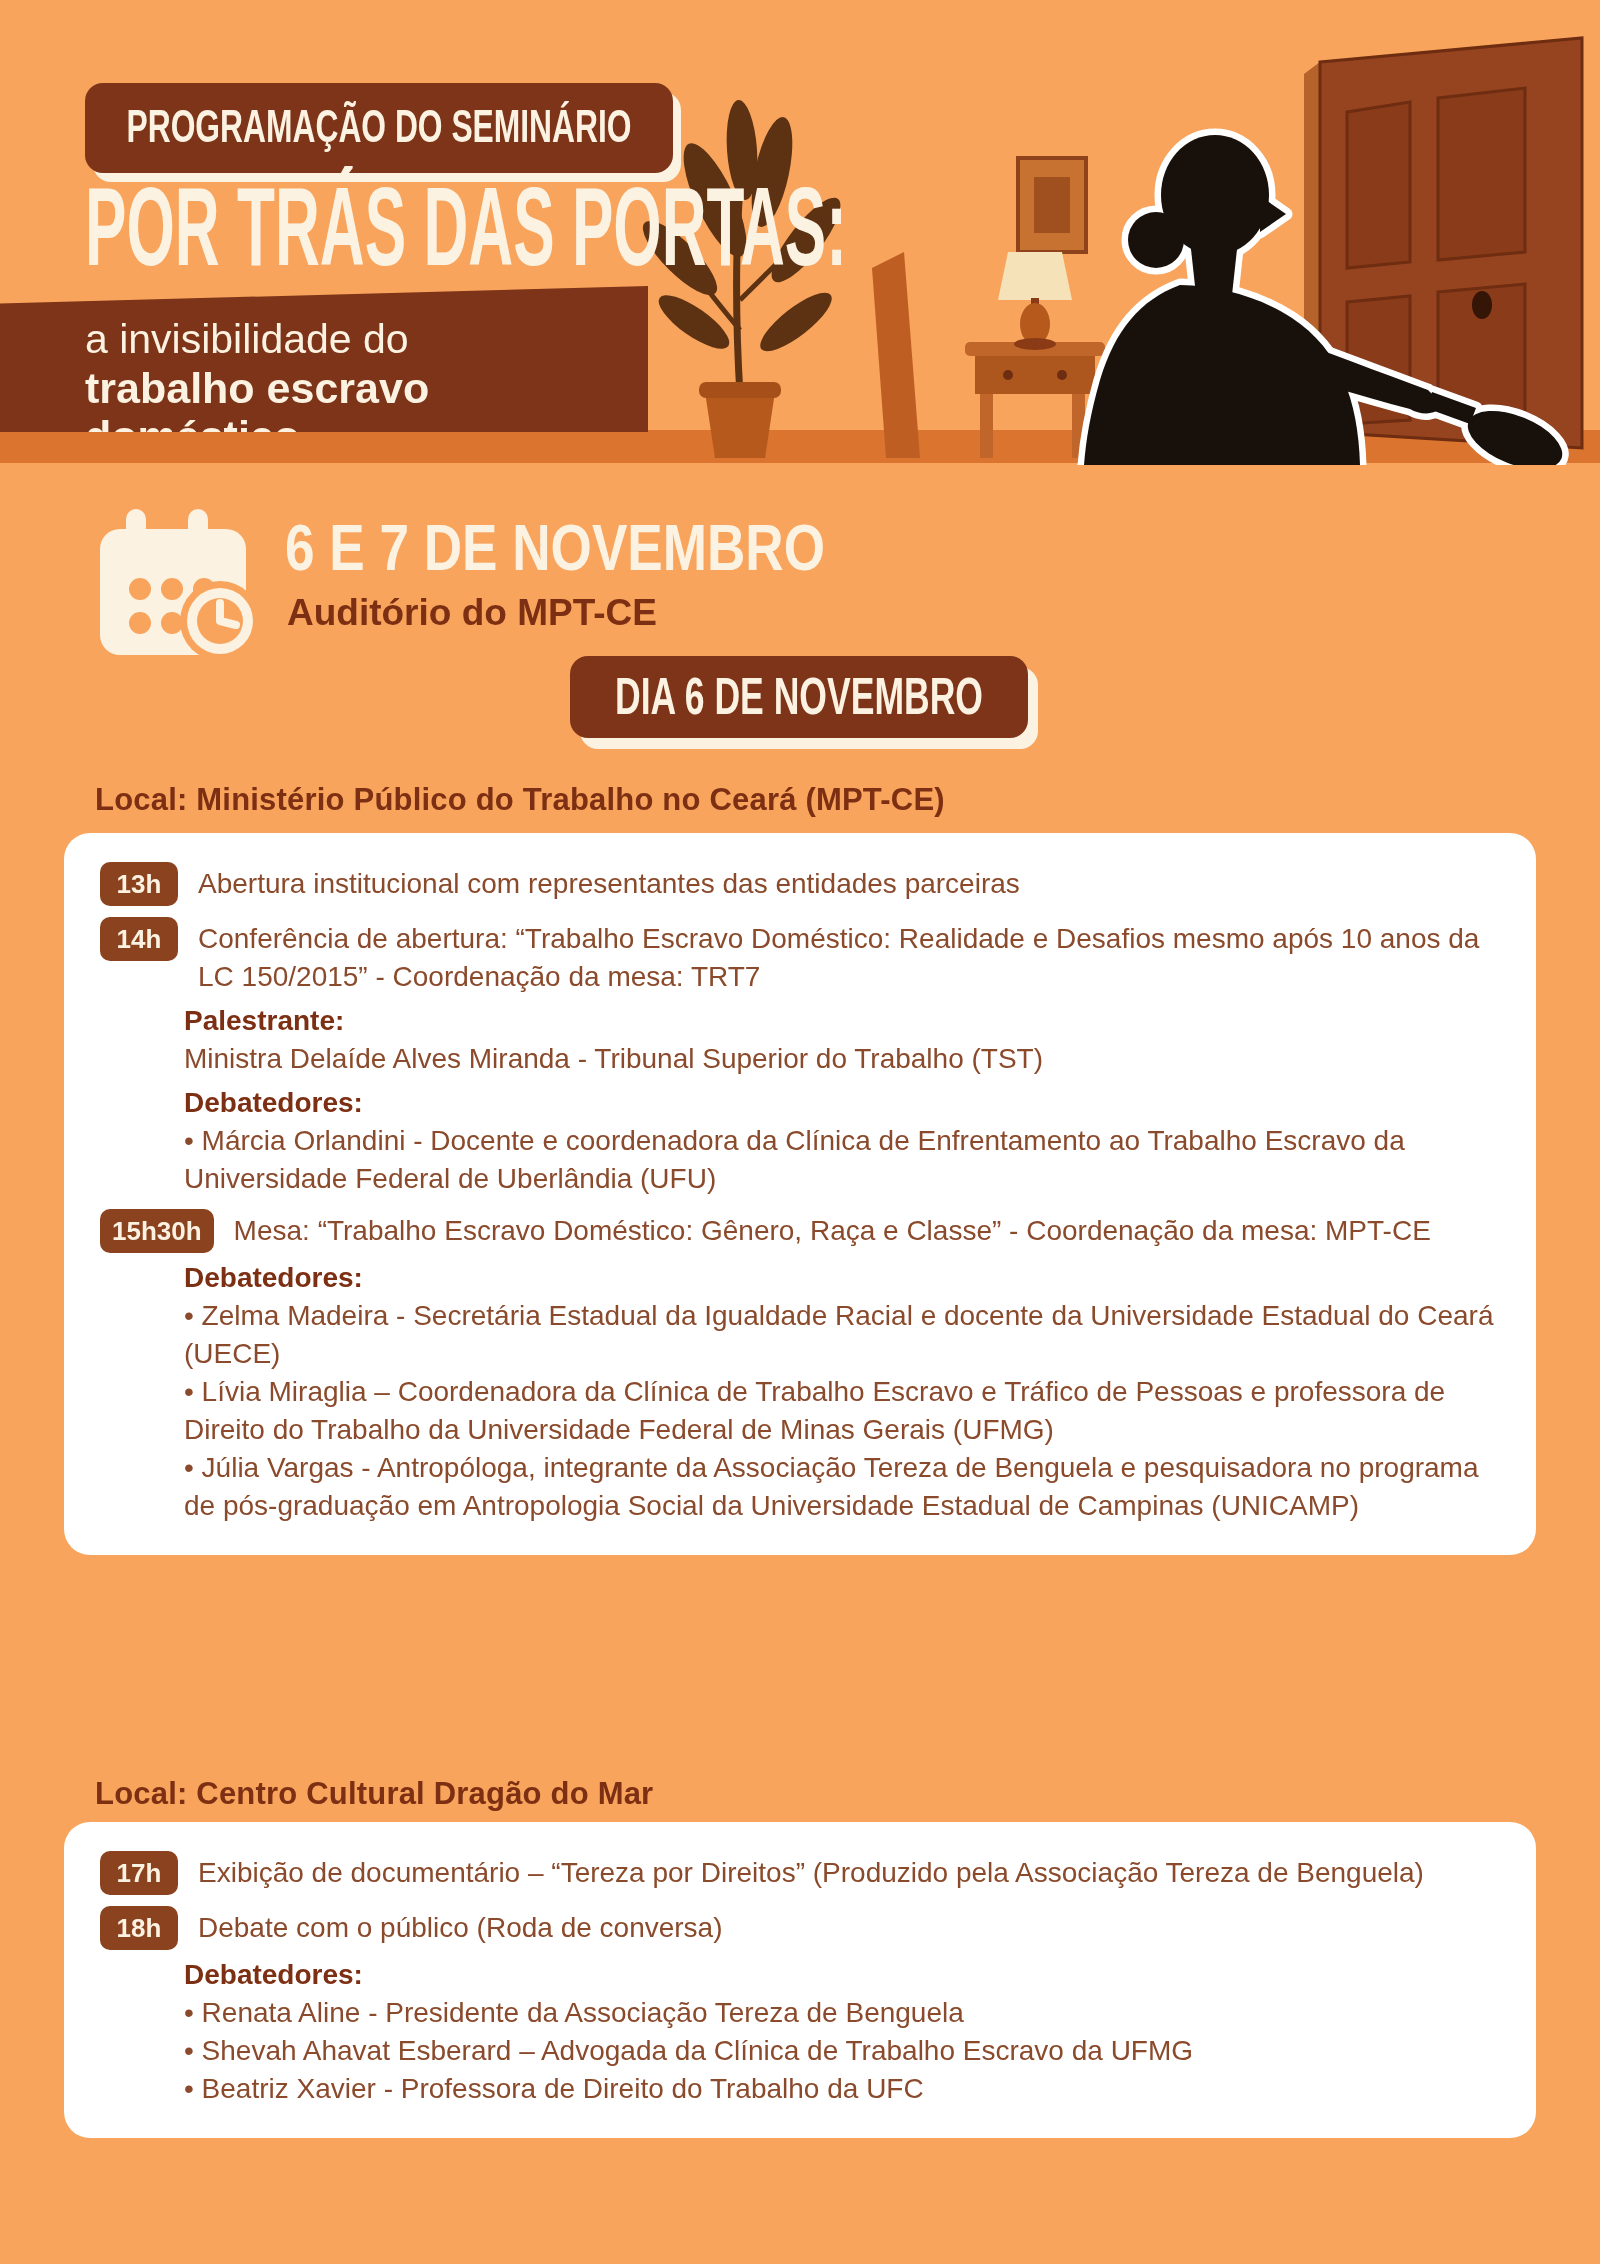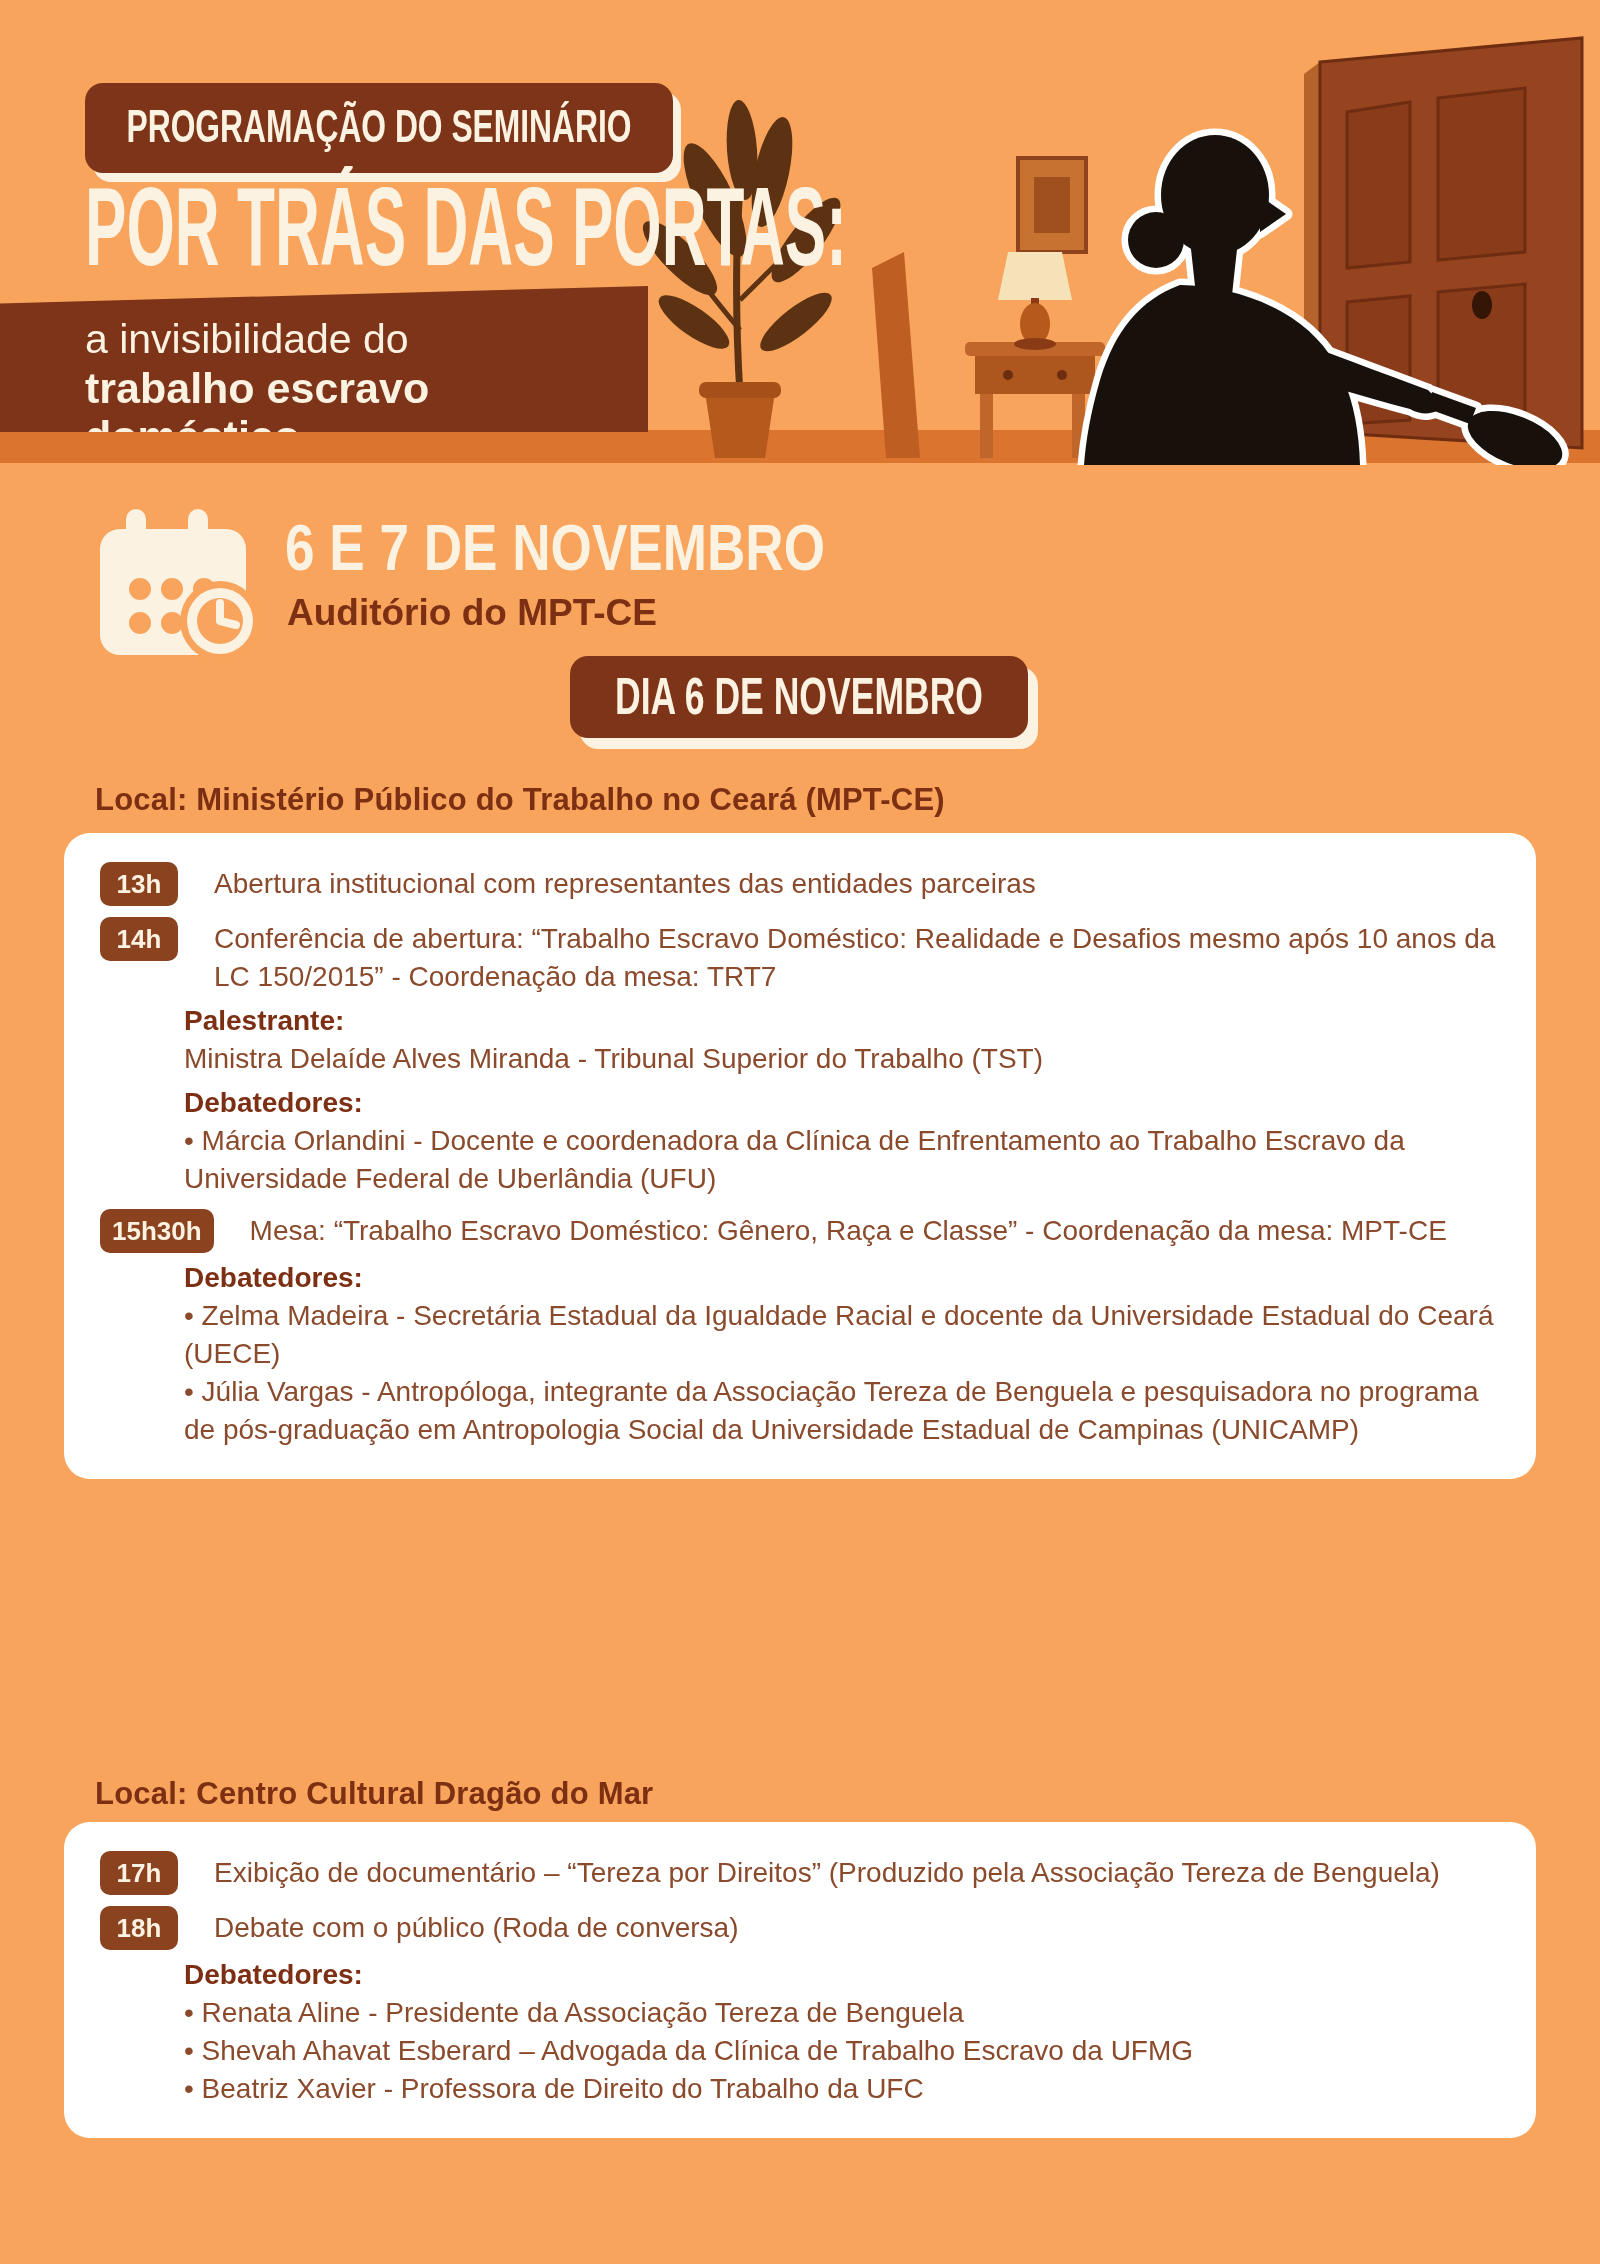--- a/index.html
+++ b/index.html
@@ -39,21 +39,21 @@
   #local1{top:782px;text-align:center;}
   #local2{top:1776px;}
   .card{
     position:absolute;left:64px;width:1472px;box-sizing:border-box;
     background:#FFFFFF;border-radius:26px;padding:32px 36px 30px 36px;
   }
   #card1{top:833px;}
   #card2{top:1822px;}
   .item{margin-bottom:14px;}
   .item:last-child{margin-bottom:0;}
-  .row{display:flex;align-items:flex-start;gap:36px;}
+  .row{display:flex;align-items:flex-start;gap:20px;}
   .tbadge{
     flex:0 0 auto;min-width:78px;box-sizing:border-box;text-align:center;
     background:#8A421F;color:#FCF2E2;font-weight:bold;font-size:26px;
     height:44px;line-height:44px;border-radius:10px;padding:0 12px;margin-top:-3px;
   }
   .rowtext{flex:1;}
   .ln{margin:0;font-size:28px;line-height:38px;color:#8A4A2B;}
   .ln.b{font-weight:bold;color:#7C2F12;margin-top:6px;}
   .cont{margin-left:84px;}
 </style>
@@ -208,20 +208,21 @@
   <div class="item">
     <div class="row">
       <span class="tbadge">15h30h</span>
       <div class="rowtext">
         <p class="ln">Mesa: “Trabalho Escravo Doméstico: Gênero, Raça e Classe” - Coordenação da mesa: MPT-CE</p>
       </div>
     </div>
     <div class="cont">
       <p class="ln b">Debatedores:</p>
       <p class="ln">• Zelma Madeira - Secretária Estadual da Igualdade Racial e docente da Universidade Estadual do Ceará (UECE)</p>
+      <p class="ln">• Lívia Miraglia – Coordenadora da Clínica de Trabalho Escravo e Tráfico de Pessoas e professora de Direito do Trabalho da Universidade Federal de Minas Gerais (UFMG)</p>
       <p class="ln">• Júlia Vargas - Antropóloga, integrante da Associação Tereza de Benguela e pesquisadora no programa de pós-graduação em Antropologia Social da Universidade Estadual de Campinas (UNICAMP)</p>
     </div>
   </div>
 </div>
 
 <div class="local" id="local2">Local: Centro Cultural Dragão do Mar</div>
 
 <div class="card" id="card2">
   <div class="item">
     <div class="row">

